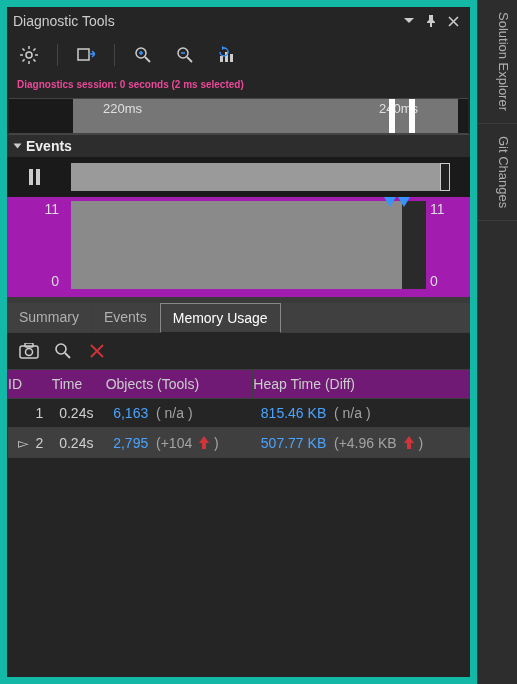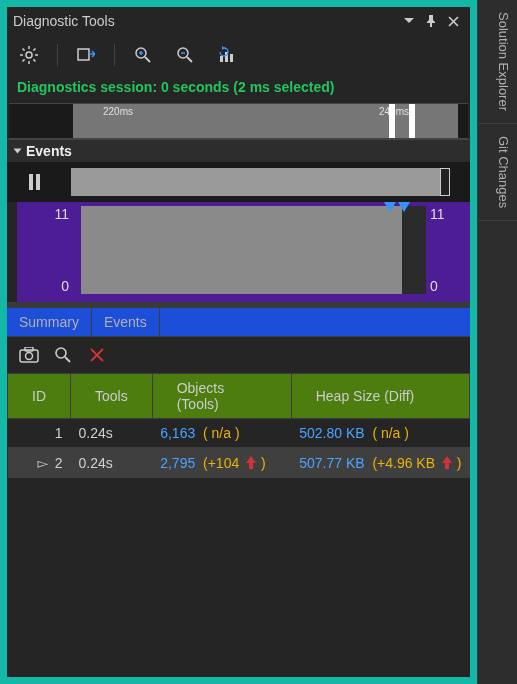--- a/index.html
+++ b/index.html
@@ -41,37 +41,37 @@
   }
   .tool-btn {
     width: 28px; height: 28px;
     display: flex; align-items: center; justify-content: center;
     color: #ccc; cursor: pointer;
   }
   .tool-divider { width: 1px; height: 22px; background: #454545; }
   .session-bar {
     padding: 4px 10px 8px 10px;
     font-weight: 600;
-    color: #22c55e;
-    font-size: 14px;
+    color: #ec4899;
+    font-size: 10px;
   }
   .timeline-ruler {
     position: relative;
     height: 36px;
     background: #1a1a1a;
     border-top: 1px solid #444;
     border-bottom: 1px solid #444;
     margin: 0 2px;
   }
   .ruler-track {
     position: absolute; left: 64px; right: 10px; top: 0; bottom: 0;
     background: #767676;
   }
   .ruler-label {
-    position: absolute; top: 2px; font-size: 10px; color: #e0e0e0;
+    position: absolute; top: 2px; font-size: 13px; color: #e0e0e0;
   }
   .ruler-sel {
     position: absolute; top: 0; bottom: 0; background: #fff;
   }
   .section-header {
     display: flex; align-items: center;
     background: #2d2d2d;
     padding: 3px 8px;
     font-weight: 600;
     color: #eee;
@@ -112,63 +112,63 @@
   .lg-blue-tri {
     width: 0; height: 0; border-left:6px solid transparent;
     border-right:6px solid transparent; border-top:10px solid #3794ff;
     display:inline-block;
   }
   .lg-circle {
     width:12px; height:12px; border-radius:50%; background:#3794ff;
     display:inline-block;
   }
   .mem-chart {
-    height: 100px; position: relative; background:#4c1d95; padding: 8px 0; margin-left: 10px;
+    height: 100px; position: relative; background:#a21caf; padding: 8px 0;
   }
   .mem-y-left, .mem-y-right {
     position:absolute; width: 32px; display:flex; flex-direction:column;
     justify-content:space-between; top:4px; bottom:8px; font-size:14px; color:#ddd;
   }
   .mem-y-left { left: 20px; text-align:right; }
   .mem-y-right { right: 8px; text-align:left; }
   .mem-area {
     position:absolute; left:64px; right:44px; top:4px; bottom:8px;
     background:#8a8a8a;
   }
   .mem-markers {
     position:absolute; right:44px; top:0; display:flex; gap:2px;
   }
   .mem-markers .lg-blue-tri { border-top-color:#3794ff; }
   .mem-dark-strip { position:absolute; right:44px; top:4px; bottom:8px; width:24px; background:#2a2a2a; }
   .splitter { height:6px; background:#3a3a3a; cursor:row-resize; }
   .tabs {
-    display:flex; border-bottom:1px solid #3d3d3d; background:#1d4ed8;
+    display:flex; border-bottom:1px solid #3d3d3d; background:#404040;
   }
   .tab {
     padding: 6px 12px; font-size: 14px; color:#b0b0b0; cursor:pointer;
     border-right:1px solid #3d3d3d;
   }
   .tab.active { color:#fff; border:1px solid #888; border-bottom:1px solid #252526; margin-bottom:-1px; }
   .action-row {
     display:flex; align-items:center; gap:10px; padding:6px 10px;
     height: 36px;
   }
   .action-btn { width:24px; height:24px; display:flex; align-items:center; justify-content:center; cursor:pointer; }
   .snap-table { width:100%; border-collapse:collapse; font-size:14px; }
   .snap-table th {
     text-align:left; font-weight:normal; color:#ccc;
-    padding:6px 24px; border:1px solid #3d3d3d; background:#4d7c0f;
+    padding:6px 0; border:1px solid #3d3d3d; background:#701a75;
   }
   .snap-table td {
     padding:6px 8px; border-top:1px solid #3d3d3d; border-bottom:1px solid #3d3d3d;
     white-space:nowrap;
   }
   .snap-table tr.selected td { background:#3f3f3f; }
   .link { color:#4aa3ff; }
-  .diff { color:#eab308; }
+  .diff { color:#a3a3a3; }
   .arrow-up {
     display:inline-block; width:14px; height:14px; position:relative; top:2px;
   }
   .arrow-up::before {
     content:""; position:absolute; left:3px; top:0; width:0; height:0;
     border-left:5px solid transparent; border-right:5px solid transparent;
     border-bottom:7px solid #d13438;
   }
   .arrow-up::after {
     content:""; position:absolute; left:6px; top:6px; width:4px; height:7px;
@@ -301,20 +301,21 @@
       <span>11</span>
       <span>0</span>
     </div>
   </div>
 
   <div class="splitter"></div>
 
   <div class="tabs">
     <div class="tab">Summary</div>
     <div class="tab">Events</div>
+    <div class="tab active">Memory Usage</div>
   </div>
 
   <div class="action-row">
     <div class="action-btn">
       <svg width="20" height="16" viewBox="0 0 20 16">
           <rect x="1" y="3" width="18" height="12" rx="2" fill="none" stroke="#ccc" stroke-width="1.5"></rect>
           <circle cx="10" cy="9" r="3.5" fill="none" stroke="#ccc" stroke-width="1.5"></circle>
           <rect x="6" y="0" width="8" height="4" rx="1" fill="none" stroke="#ccc" stroke-width="1.5"></rect>
         </svg>
     </div>
@@ -328,31 +329,31 @@
       <svg width="16" height="16" viewBox="0 0 16 16">
           <path d="M2 2l12 12M14 2L2 14" stroke="#d13438" stroke-width="1.8"></path>
         </svg>
     </div>
   </div>
 
   <table class="snap-table">
     <thead>
       <tr>
         <th style="width:40px">ID</th>
-        <th style="width:54px">Tools</th>
+        <th style="width:54px">Time</th>
         <th>Objects (Tools)</th>
-        <th>Heap Size (Diff)</th>
+        <th>Heap Time (Diff)</th>
       </tr>
     </thead>
     <tbody id="snap-body">
         <tr>
           <td class="num-r"><span class="row-indicator"></span> 1</td>
           <td>0.24s</td>
           <td><span class="link">6,163</span> &nbsp;<span class="diff">( n/a )</span></td>
-          <td><span class="link">502.80 KB</span> &nbsp;<span class="diff">( n/a )</span></td>
+          <td><span class="link">815.46 KB</span> &nbsp;<span class="diff">( n/a )</span></td>
         </tr>
         <tr class="selected">
           <td class="num-r"><span class="row-indicator">▻</span> 2</td>
           <td>0.24s</td>
           <td><span class="link">2,795</span> &nbsp;<span class="diff">(+104 <span class="arrow-up"></span> )</span></td>
           <td><span class="link">507.77 KB</span> &nbsp;<span class="diff">(+4.96 KB <span class="arrow-up"></span> )</span></td>
         </tr>
       </tbody>
   </table>
 

